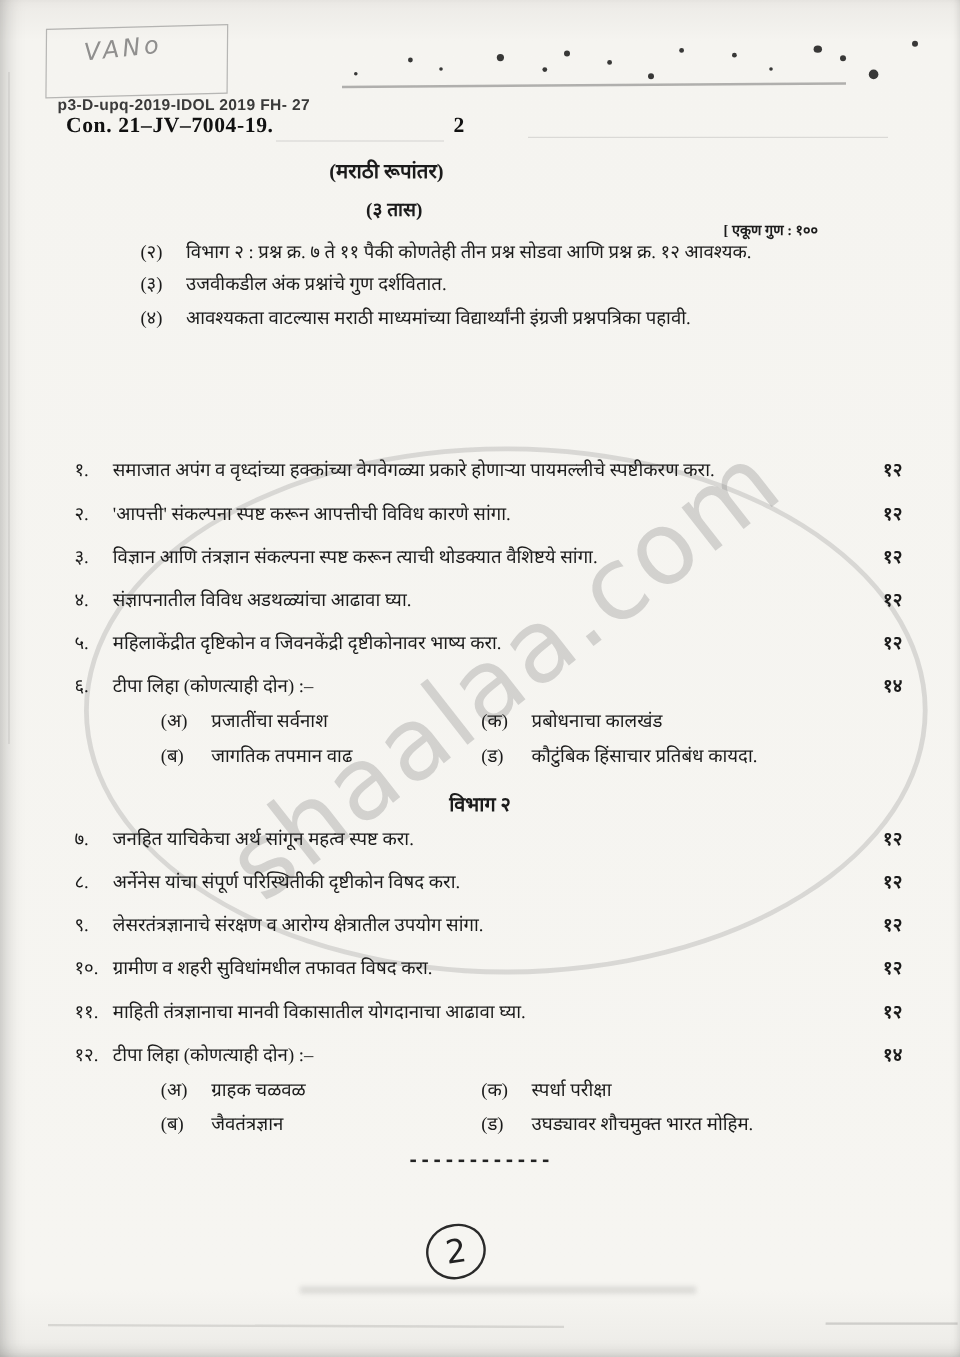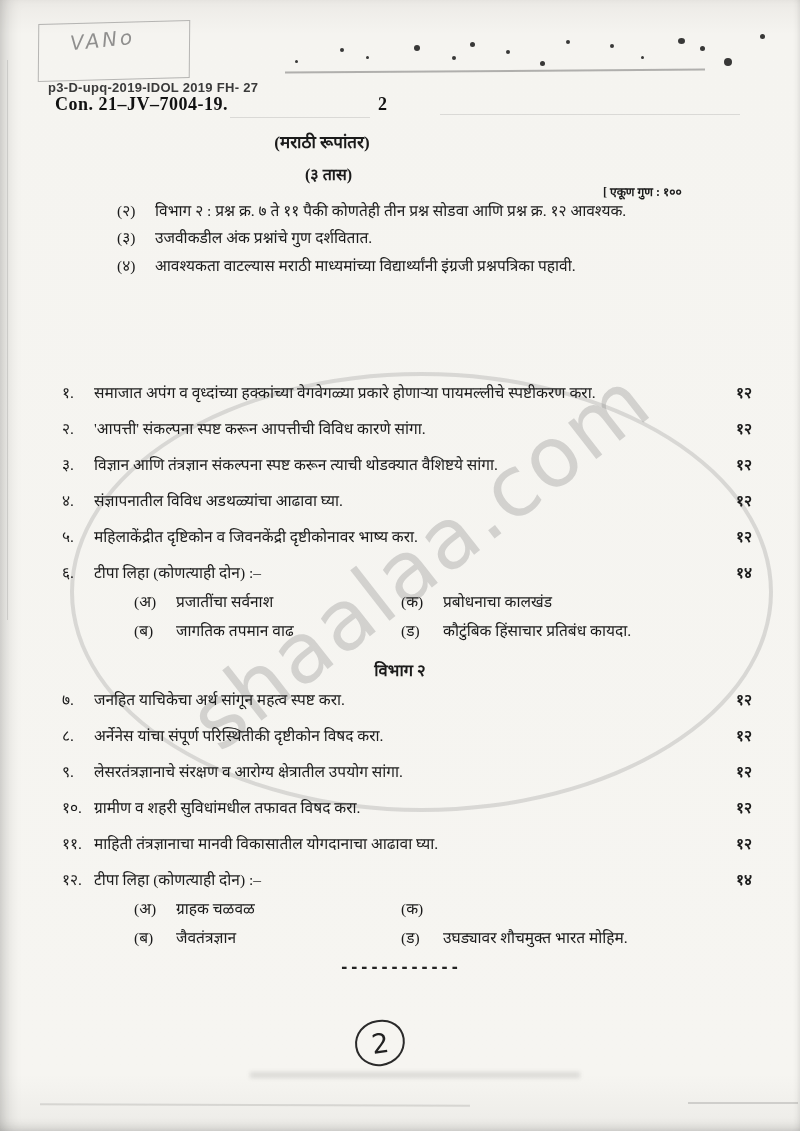--- a/index.html
+++ b/index.html
@@ -243,20 +243,21 @@
       </div>
       <div class="qrow" style="margin-bottom:8px">
         <span class="qnum">१२.</span>
         <span class="qtext">टीपा लिहा (कोणत्याही दोन) :–</span>
         <span class="qmarks">१४</span>
       </div>
       <div class="optrow">
         <span class="optletter">(अ)</span>
         <span class="opttext1">ग्राहक चळवळ</span>
         <span class="optletter">(क)</span>
+        <span class="opttext2">स्पर्धा परीक्षा</span>
       </div>
       <div class="optrow">
         <span class="optletter">(ब)</span>
         <span class="opttext1">जैवतंत्रज्ञान</span>
         <span class="optletter">(ड)</span>
         <span class="opttext2">उघड्यावर शौचमुक्त भारत मोहिम.</span>
       </div>
     </div>
 
     <div id="divider">------------</div>

